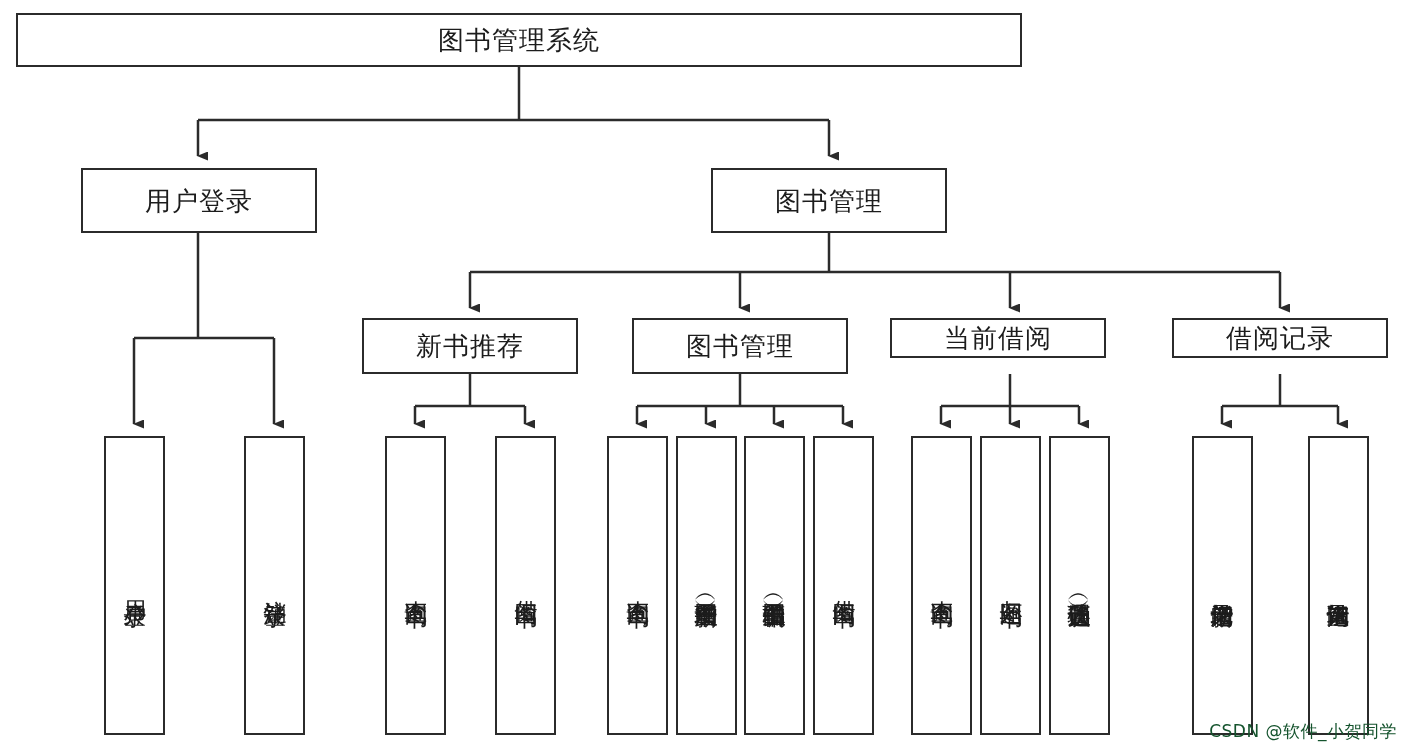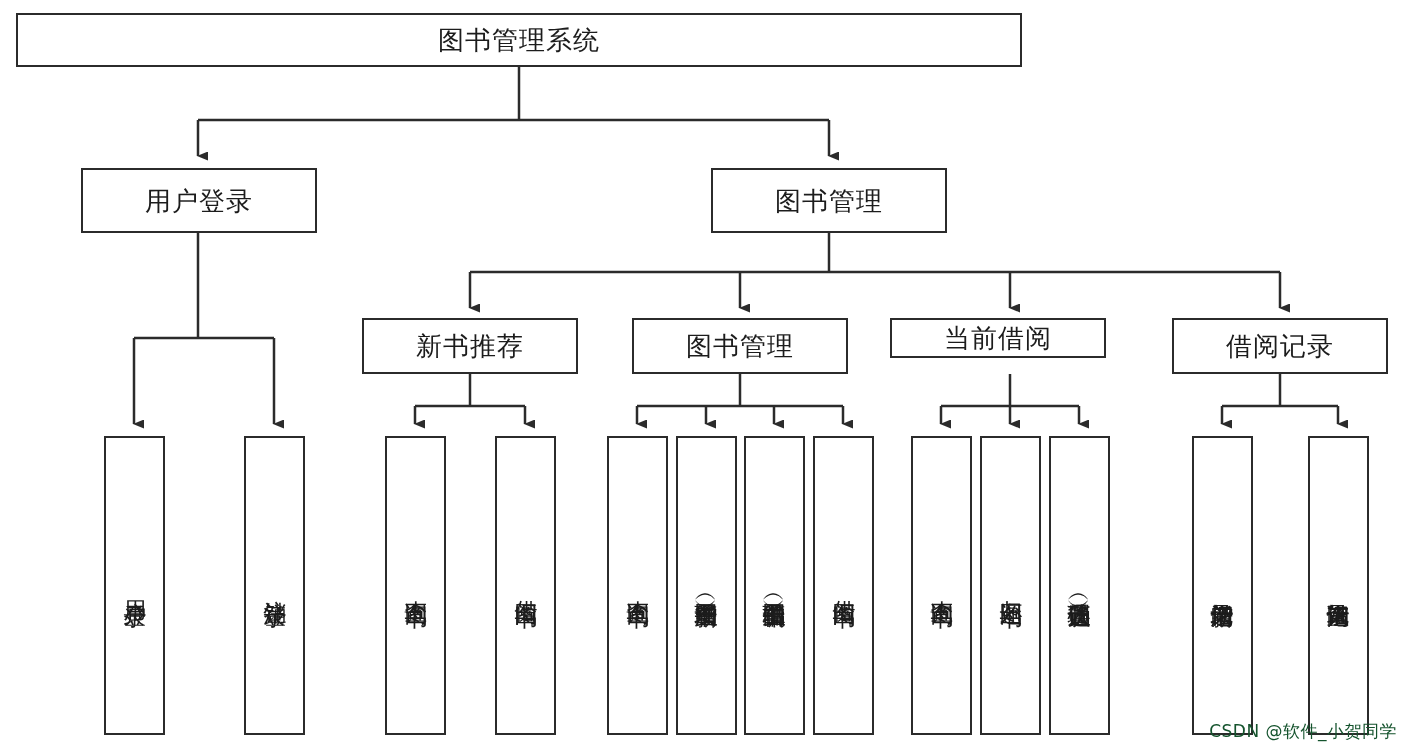--- a/index.html
+++ b/index.html
@@ -145,21 +145,21 @@
 
   <div class="node-box" style="left:362px; top:318px; width:216px; height:56px;text-align:right;">
     <span class="node-h">新书推荐</span>
   </div>
   <div class="node-box" style="left:632px; top:318px; width:216px; height:56px;">
     <span class="node-h">图书管理</span>
   </div>
   <div class="node-box" style="left:890px; top:318px; width:216px; height:40px;">
     <span class="node-h">当前借阅</span>
   </div>
-  <div class="node-box" style="left:1172px; top:318px; width:216px; height:56px;">
+  <div class="node-box" style="left:1172px; top:318px; width:216px; height:40px;">
     <span class="node-h">借阅记录</span>
   </div>
 
   <div class="node-box" style="left:104px; top:436px; width:61px; height:299px;">
     <span class="node-v">用户登录</span>
   </div>
   <div class="node-box" style="left:244px; top:436px; width:61px; height:299px;">
     <span class="node-v">注销登录</span>
   </div>
 

